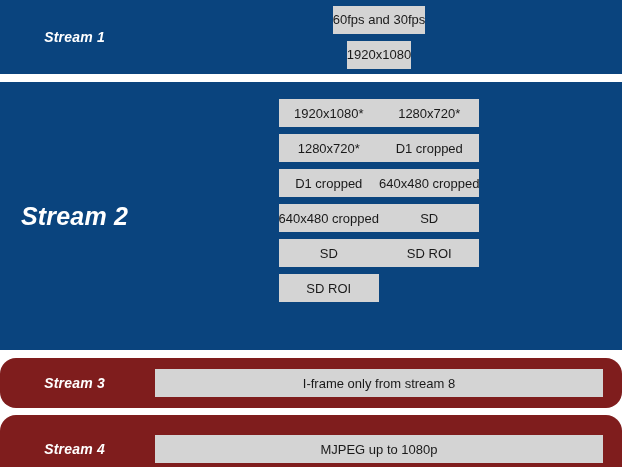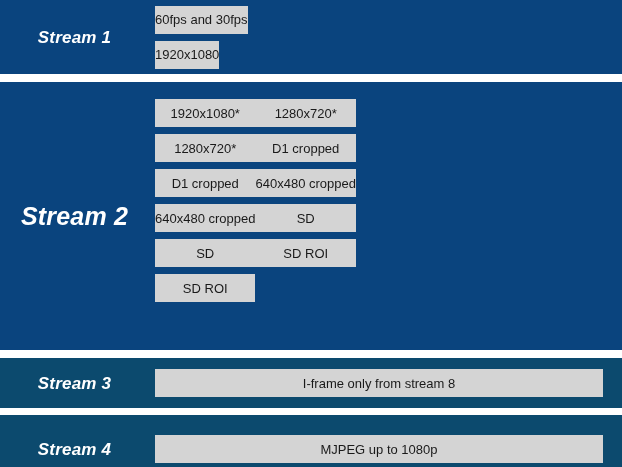--- a/index.html
+++ b/index.html
@@ -24,43 +24,43 @@
   .band {
     position: absolute;
     left: 0;
     width: 622px;
     box-sizing: border-box;
     display: flex;
     flex-direction: row;
     align-items: center;
   }
   .band.dark  { background: #0a447e; }
-  .band.light { background: #0c4a6e; }
+  .band.light { background: #7f1d1d; border-radius: 16px; }
 
   .band-label {
     width: 155px;
     flex: 0 0 155px;
     color: #ffffff;
     font-style: italic;
     font-weight: bold;
-    font-size: 17px;
+    font-size: 14px;
     line-height: 1;
     letter-spacing: 0.2px;
     text-align: center;
     padding-right: 6px;
     box-sizing: border-box;
     user-select: none;
   }
   .band-label.s2 { font-size: 25px; }
 
   .band-body {
     flex: 1 1 auto;
     display: flex;
     flex-direction: column;
-    align-items: flex-start;
+    align-items: center;
     padding-right: 19px;
     box-sizing: border-box;
   }
 
   .cell {
     background: #d4d4d4;
     color: #1a1a1a;
     font-size: 13px;
     line-height: 1;
     height: 28px;

